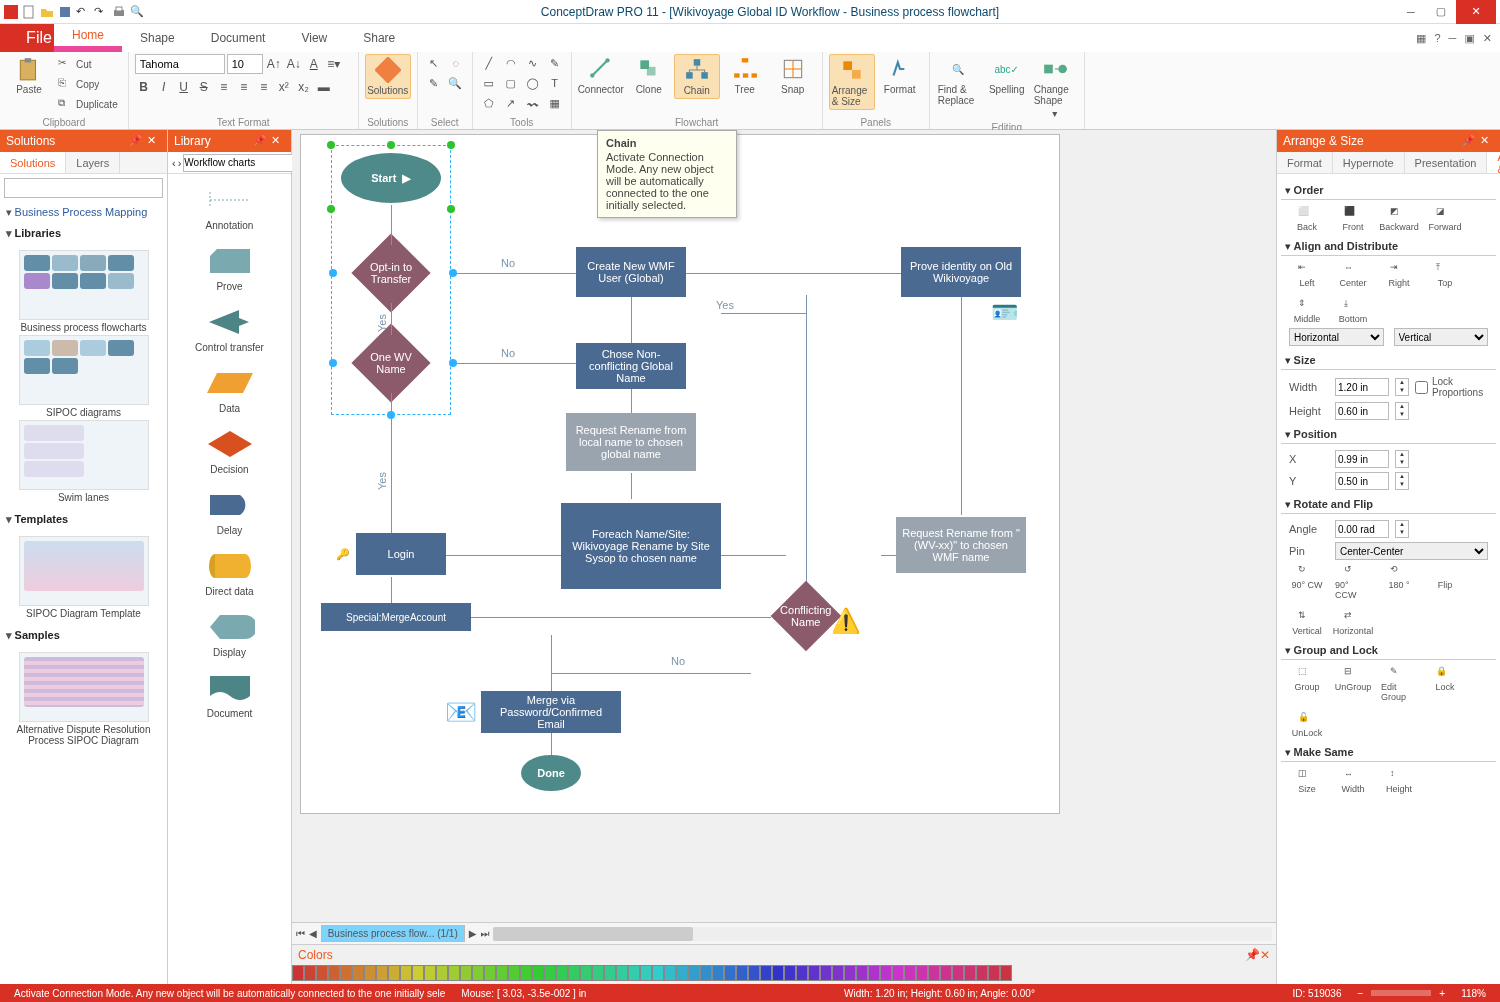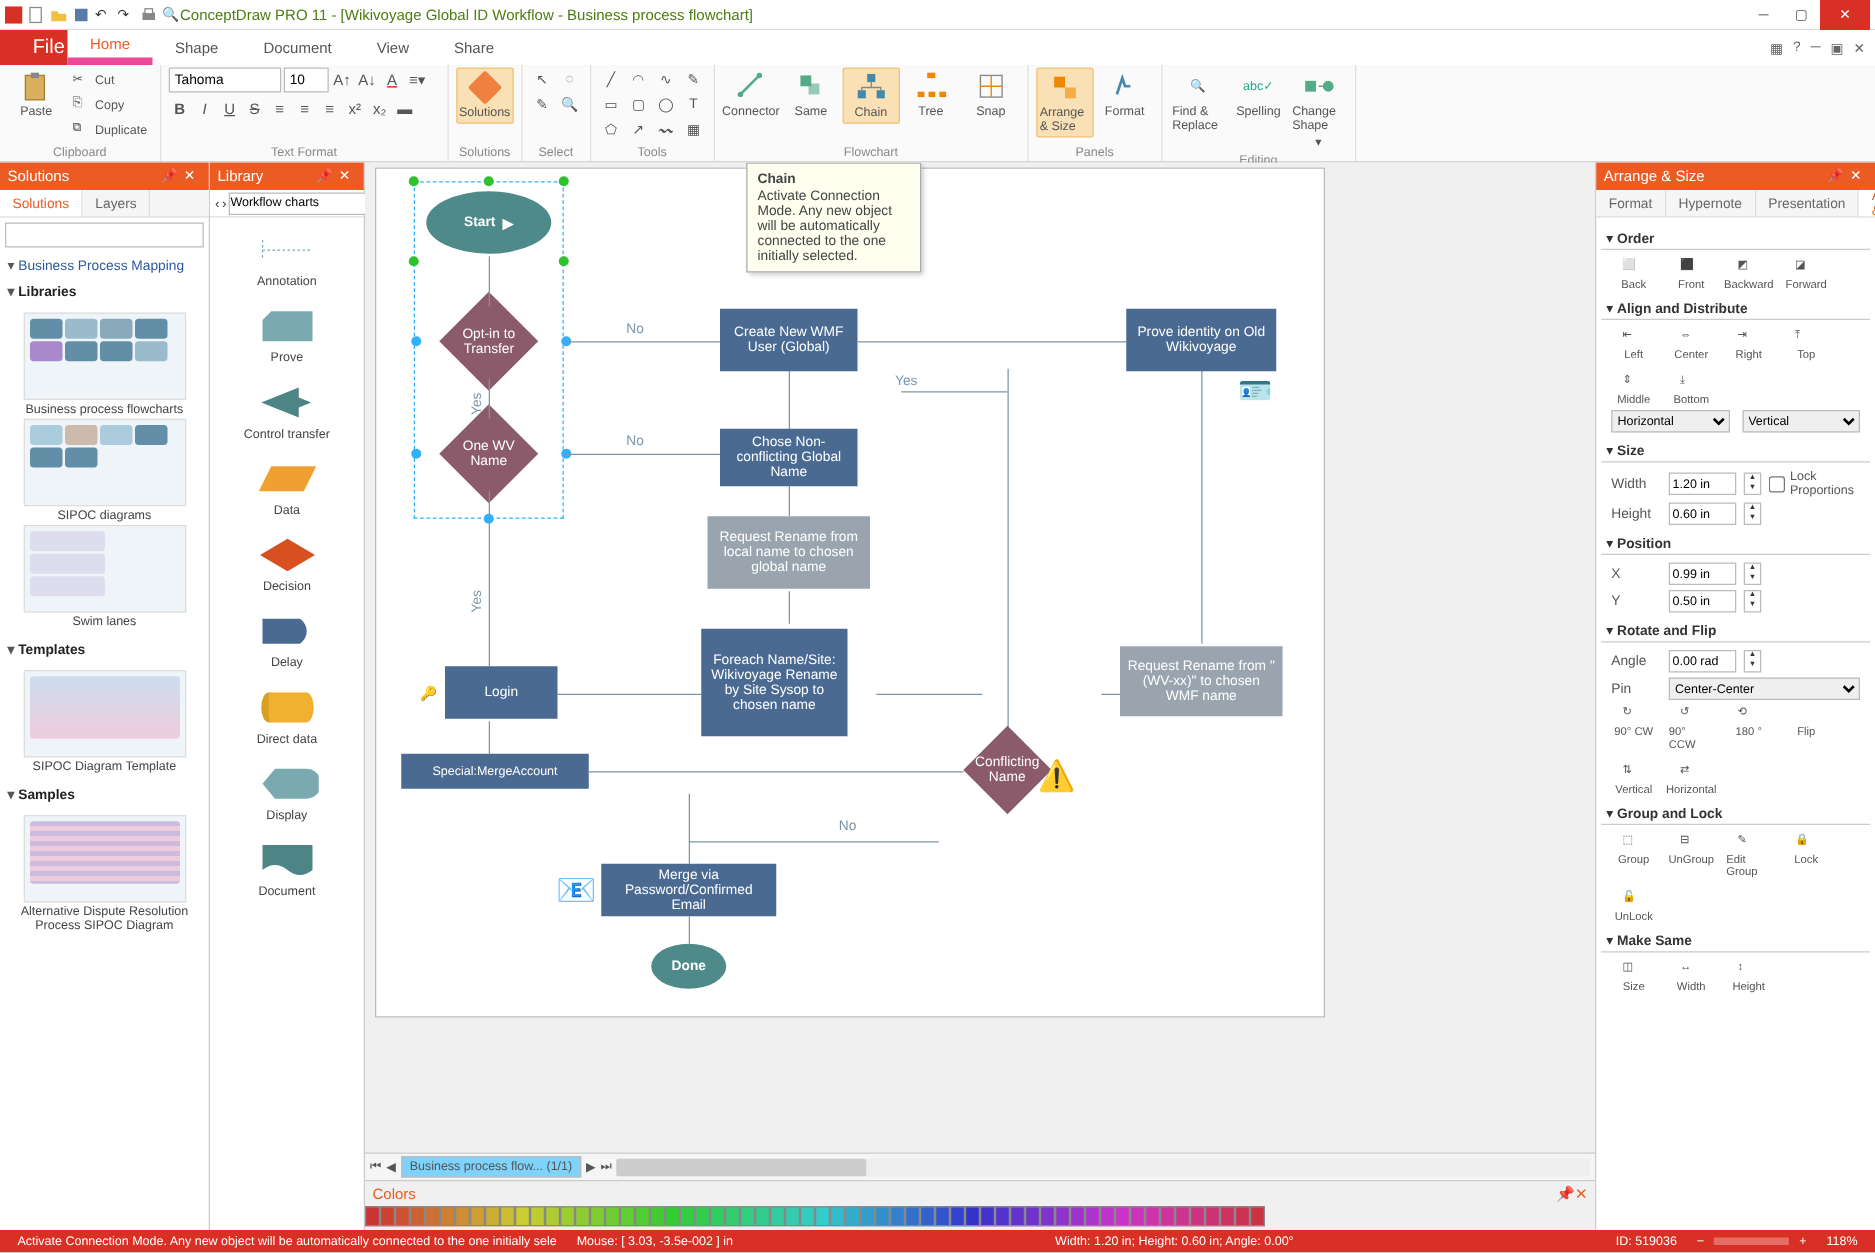--- a/index.html
+++ b/index.html
@@ -2,21 +2,21 @@
 <html><head>
 <meta charset="utf-8">
 <style>
 * { box-sizing: border-box; margin: 0; padding: 0; font-family: Tahoma, sans-serif; }
 body { background: #f0f0f0; font-size: 11px; color: #333; overflow: hidden; width: 1500px; height: 1002px; position: relative; }
 
 
 .titlebar { height: 24px; background: #fff; display: flex; align-items: center; padding: 0 4px; border-bottom: 1px solid #ddd; }
 .titlebar .qat { display: flex; gap: 4px; align-items: center; }
 .titlebar .qat-icon { width: 14px; height: 14px; display: inline-block; }
-.titlebar .title { flex: 1; color: #4d7c0f; font-size: 12px; }
+.titlebar .title { flex: 1; text-align: center; color: #0c4a6e; font-size: 12px; }
 .titlebar .winbtns { display: flex; }
 .titlebar .winbtn { width: 30px; height: 24px; display: flex; align-items: center; justify-content: center; color: #555; cursor: pointer; }
 .titlebar .winbtn.close { background: #d93025; color: #fff; width: 40px; }
 
 
 .ribbon-tabs { height: 28px; background: #fff; display: flex; align-items: stretch; }
 .file-tab { background: #d93025; color: #fff; width: 54px; display: flex; align-items: center; justify-content: center; font-size: 16px; padding-left: 24px; }
 .ribbon-tab { padding: 0 18px; display: flex; align-items: center; color: #555; font-size: 12px; cursor: pointer; }
 .ribbon-tab.active { color: #ec5b24; border-bottom: 6px solid #ec4899; }
 .ribbon-right { margin-left: auto; display: flex; gap: 8px; align-items: center; padding-right: 8px; color: #666; }
@@ -295,21 +295,21 @@
           </span>
           <span>Connector</span>
         </div>
       <div class="rbtn-lg">
           <span class="icon">
             <svg viewBox="0 0 24 24">
               <rect x="4" y="4" width="8" height="8" fill="#5a8"></rect>
               <rect x="10" y="10" width="8" height="8" fill="#5a8" opacity=".6"></rect>
             </svg>
           </span>
-          <span>Same</span>
+          <span>Clone</span>
         </div>
       <div class="rbtn-lg hl">
           <span class="icon">
             <svg viewBox="0 0 24 24">
               <rect x="9" y="2" width="6" height="6" fill="#48a"></rect>
               <rect x="2" y="14" width="6" height="6" fill="#48a"></rect>
               <rect x="16" y="14" width="6" height="6" fill="#48a"></rect>
               <path d="M12 8v4M12 12H5v2M12 12h7v2" stroke="#888" fill="none"></path>
             </svg>
           </span>
@@ -618,21 +618,21 @@
         <div class="node process" style="left:600px;top:112px;width:120px;height:50px">
             <span>Prove identity on Old Wikivoyage</span>
           </div>
         <span style="position:absolute;left:690px;top:165px;font-size:22px">🪪</span>
         <div class="node process" style="left:275px;top:208px;width:110px;height:46px">
             <span>Chose Non-conflicting Global Name</span>
           </div>
         <div class="node process-grey" style="left:265px;top:278px;width:130px;height:58px">
             <span>Request Rename from local name to chosen global name</span>
           </div>
-        <div class="node process" style="left:260px;top:368px;width:117px;height:86px">
+        <div class="node process" style="left:260px;top:368px;width:160px;height:86px">
             <span>Foreach Name/Site: Wikivoyage Rename by Site Sysop to chosen name</span>
           </div>
         <div class="node process" style="left:55px;top:398px;width:90px;height:42px">
             <span style="position:absolute;left:-20px">🔑</span>
             <span>Login</span>
           </div>
         <div class="node process" style="left:20px;top:468px;width:150px;height:28px;font-size:10px">
             <span>Special:MergeAccount</span>
           </div>
         <div class="node decision" style="left:480px;top:456px;width:50px;height:50px">

